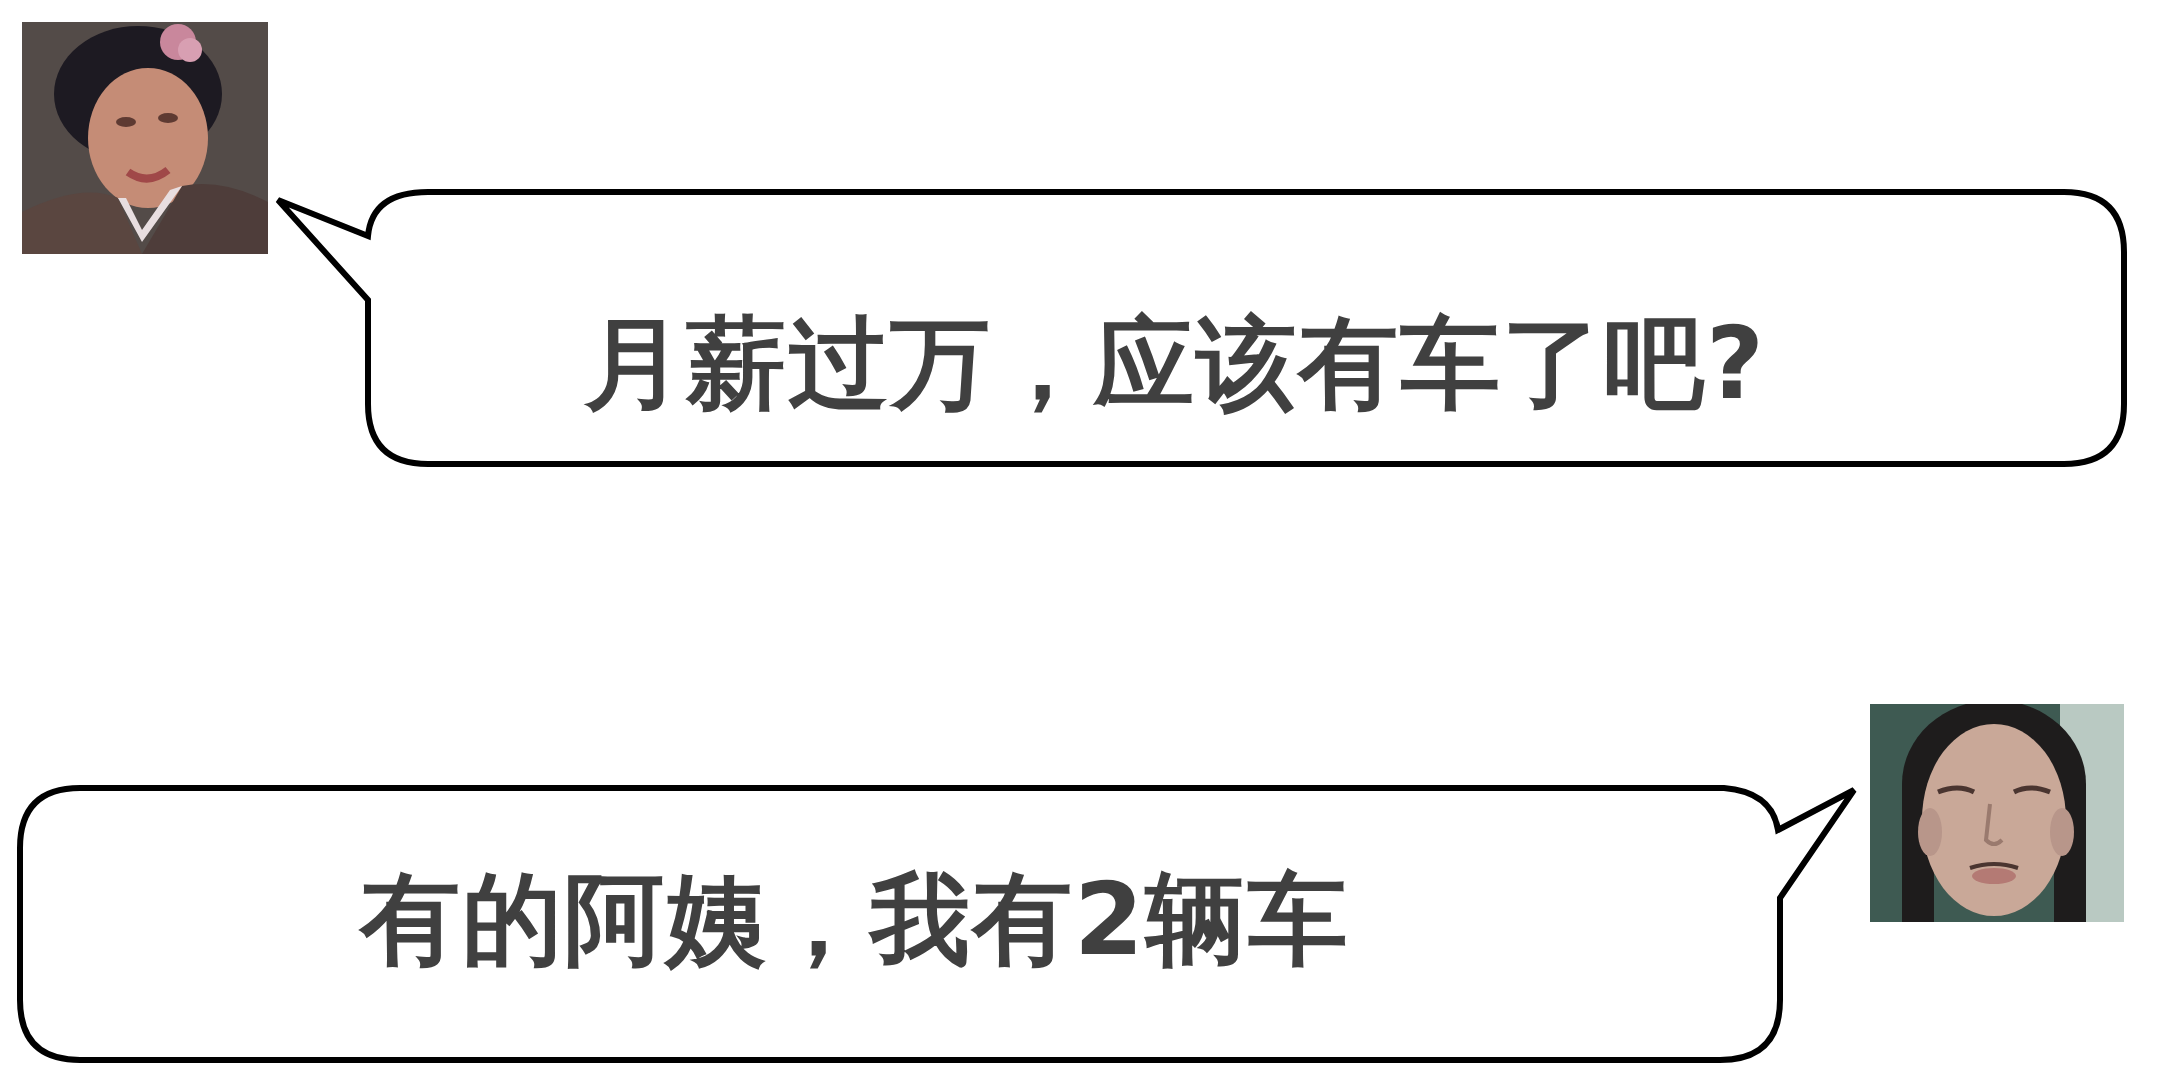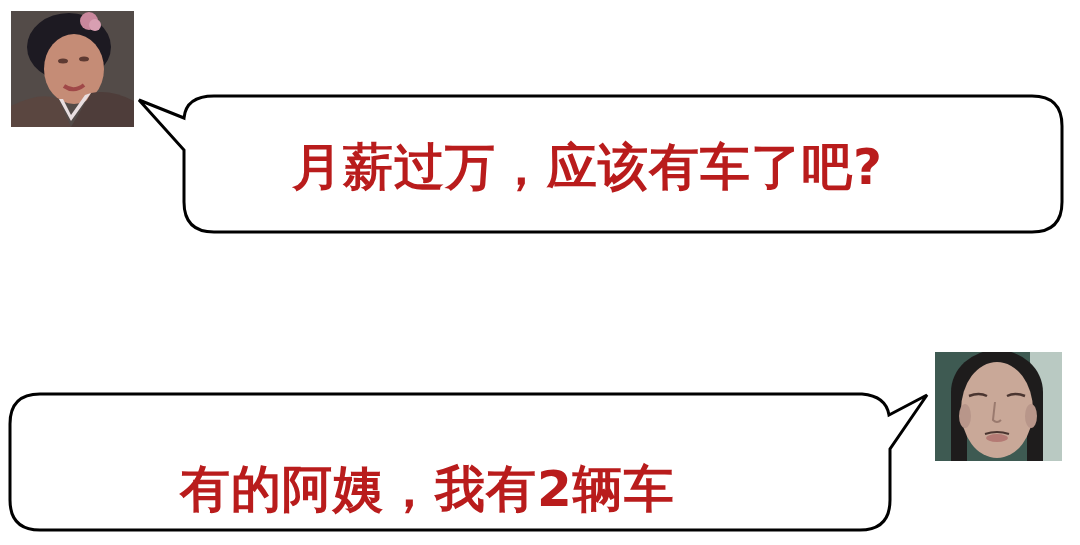--- a/index.html
+++ b/index.html
@@ -3,24 +3,24 @@
 <meta charset="utf-8">
 <style>
   html, body { margin:0; padding:0; background:#ffffff; }
   body { width:1080px; height:545px; position:relative; overflow:hidden;
          font-family: "DejaVu Sans", "Liberation Sans", sans-serif; }
   .avatar { position:absolute; overflow:hidden; }
   .avatar svg { display:block; width:100%; height:100%; }
   #avatar-aunt { left:11px; top:11px; width:123px; height:116px; }
   #avatar-young-man { left:935px; top:352px; width:127px; height:109px; }
   .bubble-svg { position:absolute; left:0; top:0; width:1080px; height:545px; }
-  .bubble-text { position:absolute; font-size:50px; color:#b91c1c; font-weight:bold;
-                 white-space:nowrap; letter-spacing:1px; line-height:1; }
+  .bubble-text { position:absolute; font-size:50px; color:#404040; font-weight:bold;
+                 white-space:nowrap; letter-spacing:1px; line-height:1;margin-top:15px; }
   #text-1 { left:292px; top:142px; }
-  #text-2 { left:180px; top:464px; }
+  #text-2 { left:180px; top:420px; }
 </style>
 </head>
 <body>
 
 <svg class="bubble-svg" viewBox="0 0 1080 545" xmlns="http://www.w3.org/2000/svg">
 
   <path d="M 214 96 L 1032 96 Q 1062 96 1062 126 L 1062 202 Q 1062 232 1032 232 L 214 232 Q 184 232 184 202 L 184 150
            L 139 100 L 184 118 Q 186 96 214 96 Z" fill="#ffffff" stroke="#000000" stroke-width="3" stroke-linejoin="miter"></path>
 
   <path d="M 40 394 L 862 394 Q 886 396 889 415 L 927 395 L 890 449 L 890 500 Q 890 530 860 530 L 40 530 Q 10 530 10 500 L 10 424 Q 10 394 40 394 Z" fill="#ffffff" stroke="#000000" stroke-width="3" stroke-linejoin="miter"></path>

